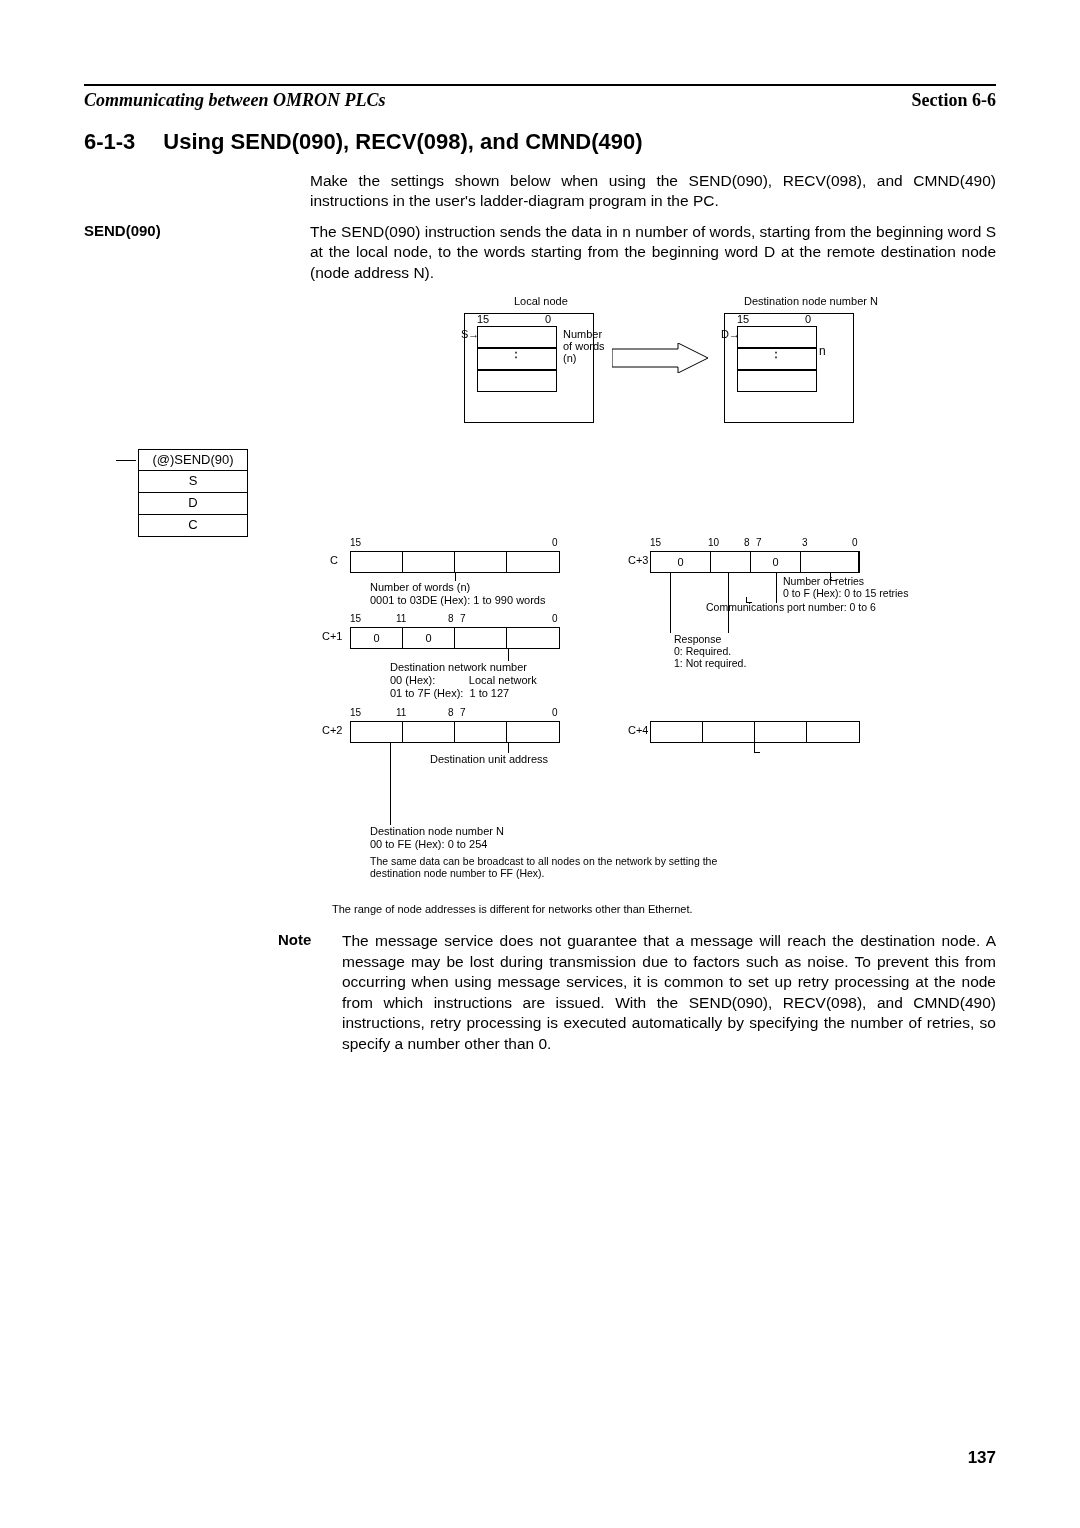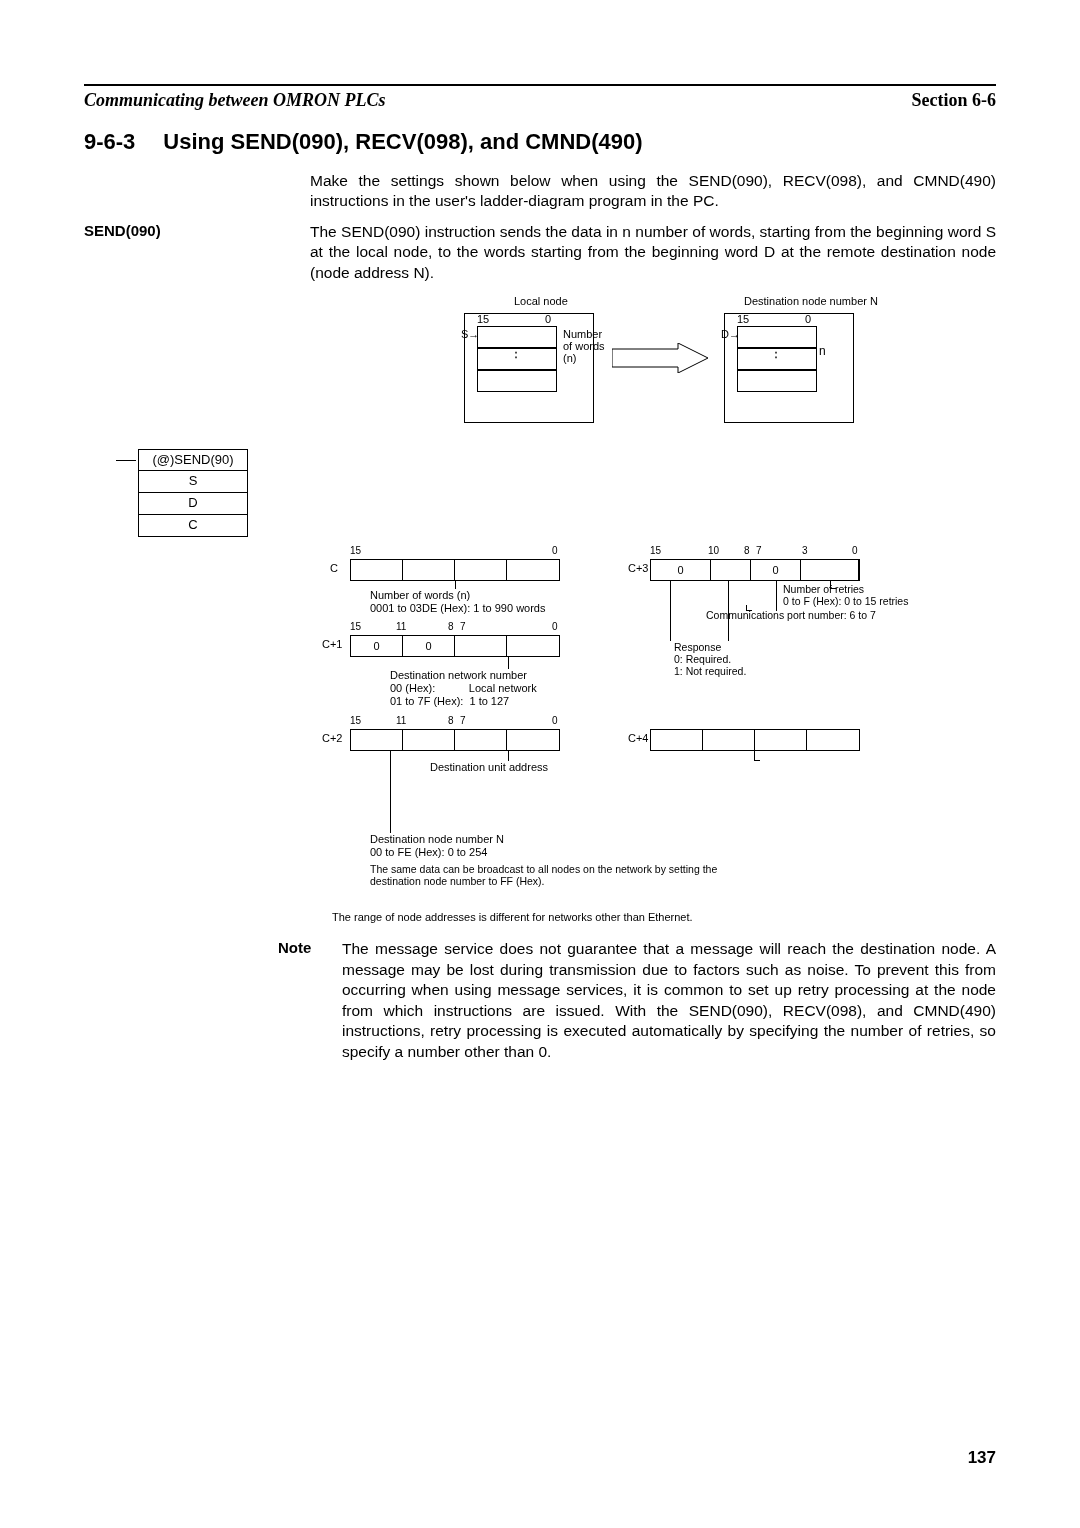--- a/index.html
+++ b/index.html
@@ -68,21 +68,21 @@
   .bit15 { position:absolute; top:-1px; left:12px; }
   .bit0  { position:absolute; top:-1px; left:80px; }
   .sarr { position:absolute; top:14px; left:-4px; }
   .nw  { position:absolute; top:14px; left:98px; width:50px; line-height:1.1; }
   .bign { position:absolute; top:30px; left:94px; font-size:12px; }
   .arrow-block {
     position:absolute; top:48px; left:178px; width:96px; height:30px;
   }
   .arrow-block svg { width:96px; height:30px; }
 
-  .ladder-row { display:flex; margin: 8px 0 8px 40px; font-size:13px; }
+  .ladder-row { display:flex; margin: 8px 0 0 40px; font-size:13px; }
   .ladder {
     width: 110px; text-align:center; flex-shrink:0;
   }
   .lcell { border:1px solid #000; height:22px; line-height:20px; border-top:none; }
   .lcell:first-child { border-top:1px solid #000; }
   .ladder-pre {
     position:relative; width:14px; flex-shrink:0;
   }
   .ladder-pre::before {
     content:""; position:absolute; top:11px; left:-8px; width:20px; height:1px; background:#000;
@@ -118,21 +118,21 @@
 </style>
 </head>
 <body>
 
 <div class="header-row">
   <div class="hdr-left">Communicating between OMRON PLCs</div>
   <div class="hdr-right">Section 6-6</div>
 </div>
 
 <div class="sec-title">
-  <span class="sec-num">9-6-3</span><span>Using SEND(090), RECV(098), and CMND(490)</span>
+  <span class="sec-num">6-1-3</span><span>Using SEND(090), RECV(098), and CMND(490)</span>
 </div>
 
 <div class="body-row">
   <div class="side-lbl"></div>
   <div class="body-text">Make the settings shown below when using the SEND(090), RECV(098), and CMND(490) instructions in the user's ladder-diagram program in the PC.</div>
 </div>
 
 <div class="body-row">
   <div class="side-lbl">SEND(090)</div>
   <div class="body-text">The SEND(090) instruction sends the data in n number of words, starting from the beginning word S at the local node, to the words starting from the beginning word D at the remote destination node (node address N).</div>
@@ -234,21 +234,21 @@
   <span class="tick" style="top:0; left:434px;">8</span>
   <span class="tick" style="top:0; left:446px;">7</span>
   <span class="tick" style="top:0; left:492px;">3</span>
   <span class="tick" style="top:0; left:542px;">0</span>
   <div class="vl" style="top:36px; left:520px; height:8px;"></div>
   <div class="corner" style="top:38px; left:520px;"></div>
   <div class="ann-sm" style="top:38px; left:473px; white-space:pre; text-align:left;">Number of retries
 0 to F (Hex): 0 to 15 retries</div>
   <div class="vl" style="top:36px; left:466px; height:30px;"></div>
   <div class="corner" style="top:60px; left:436px;"></div>
-  <div class="ann-sm" style="top:64px; left:396px;">Communications port number: 6 to 7</div>
+  <div class="ann-sm" style="top:64px; left:396px;">Communications port number: 0 to 6</div>
   <div class="vl" style="top:36px; left:418px; height:60px;"></div>
   <div class="ann-sm" style="top:96px; left:364px; white-space:pre;">Response
 0: Required.
 1: Not required.</div>
   <div class="vl" style="top:36px; left:360px; height:60px;"></div>
 
   <div class="wbox" style="top:184px; left:340px;">
     <span class="seg" style="width:52px"></span><span class="seg" style="width:52px"></span><span class="seg" style="width:52px"></span>
   </div>
   <span class="clbl" style="top:187px; left:318px;">C+4</span>

